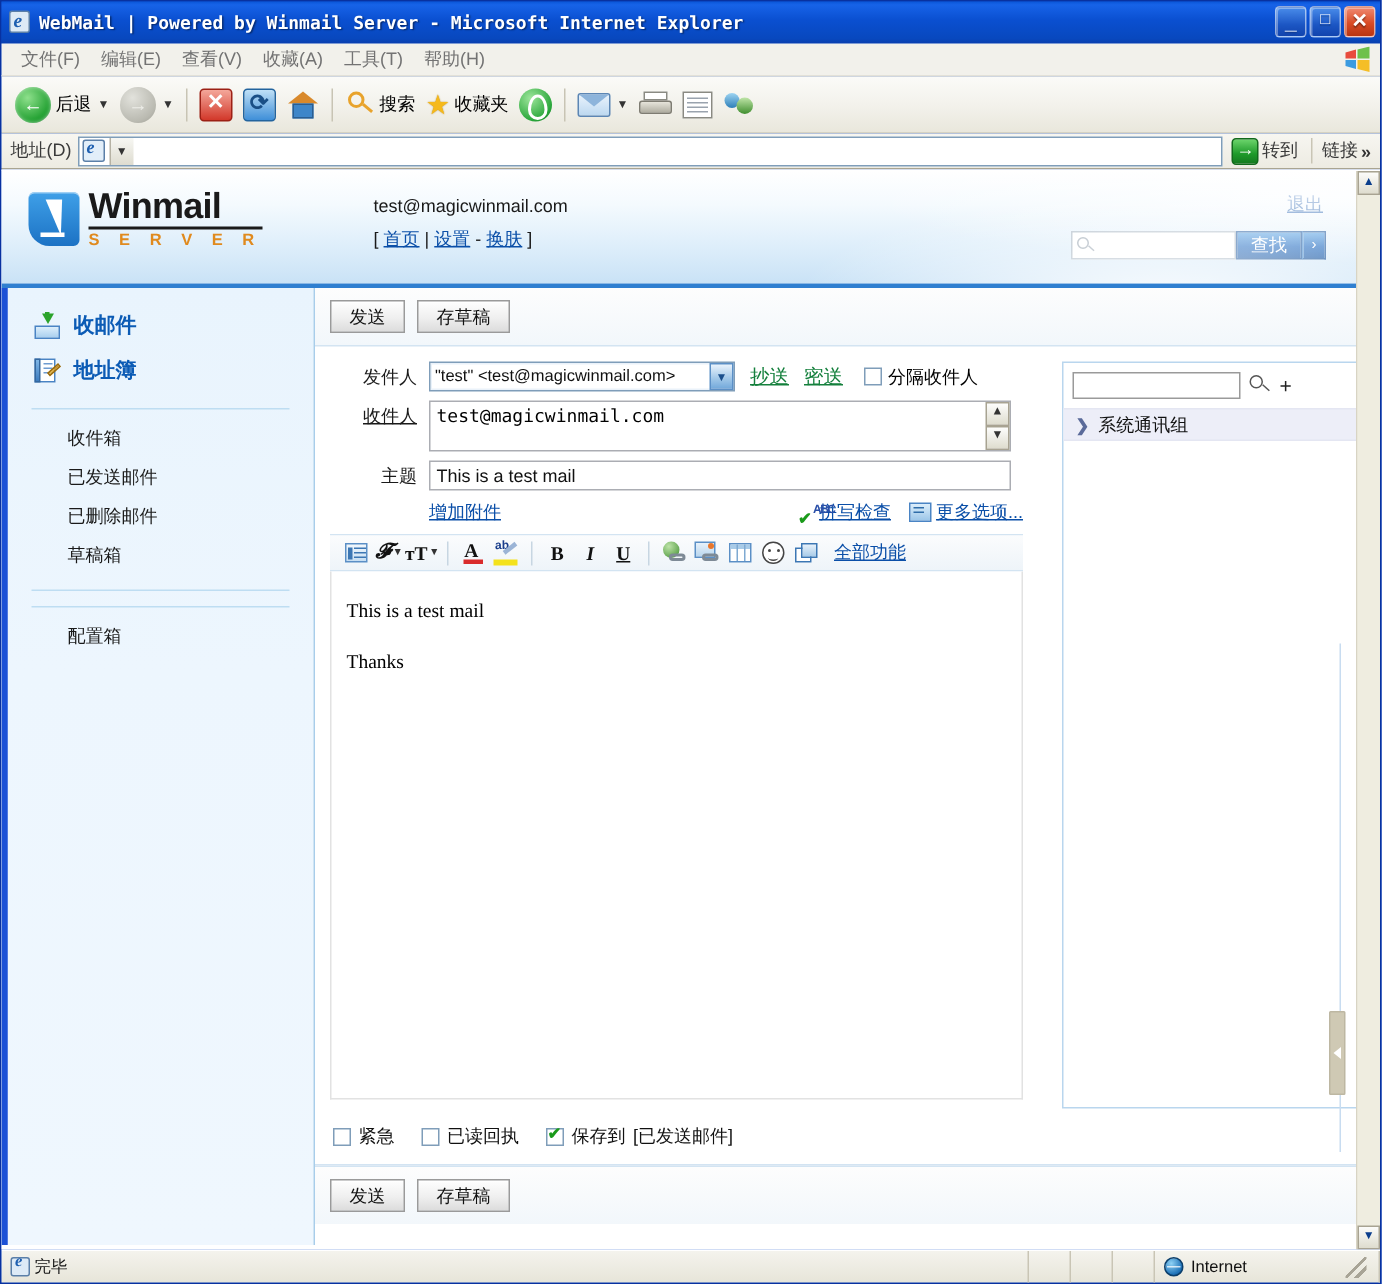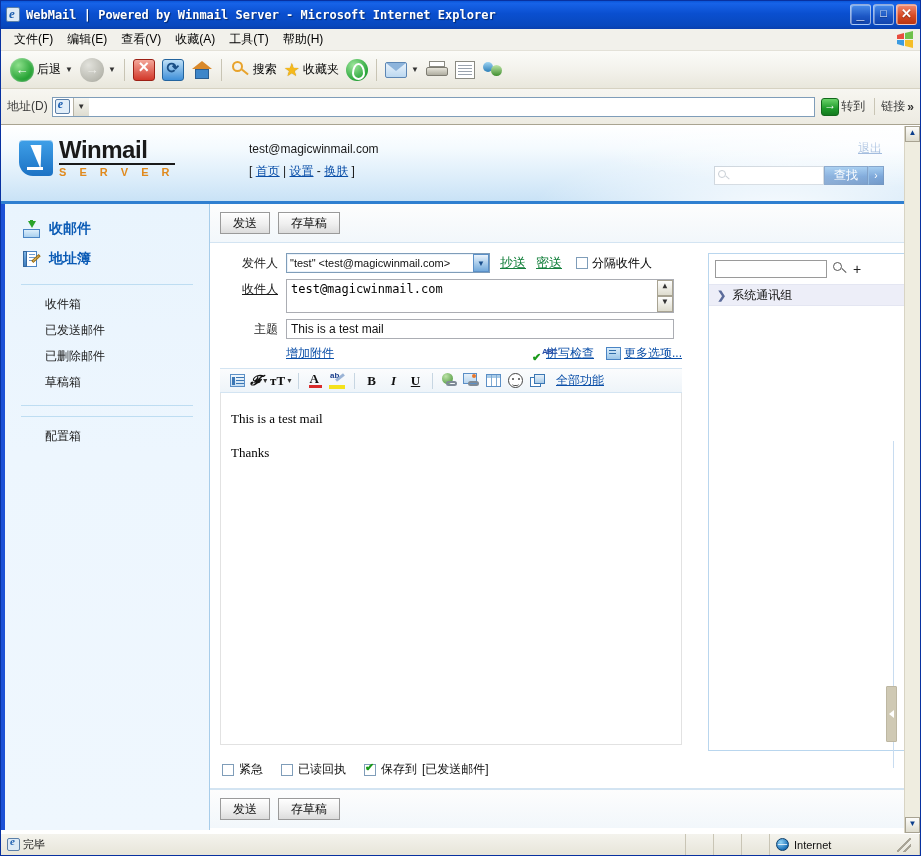--- a/index.html
+++ b/index.html
@@ -78,21 +78,21 @@
 
   
   #menubar {
     height: 22px; background: #F2F1EB;
     border-bottom: 1px solid #E3E1D8;
     display: flex; align-items: center;
     padding-left: 6px; flex: 0 0 auto;
     position: relative;
   }
   #menubar .mi {
-    padding: 2px 7px; color: #000000; font-size: 12px;
+    padding: 2px 7px; color: #737373; font-size: 12px;
     font-family: "Liberation Sans", sans-serif; white-space: nowrap;
   }
   #menu-flag {
     position: absolute; right: 6px; top: 2px;
     width: 18px; height: 17px;
   }
 
   
   #toolbar {
     height: 38px;
@@ -131,21 +131,21 @@
   .ic-print .tray{position:absolute;left:3px;top:0;width:16px;height:6px;background:#fff;border:1px solid #8A8A82;}
   .ic-print .base{position:absolute;left:0px;top:6px;width:22px;height:9px;background:linear-gradient(180deg,#E6E4DA,#AFADA0);border:1px solid #7E7C72;border-radius:2px;}
   .ic-edit { width:20px;height:18px;background:#fff;border:1px solid #8A8A82;position:relative; }
   .ic-edit::after{content:"";position:absolute;left:2px;top:3px;width:14px;height:1px;box-shadow:0 3px 0 #9AA3AE,0 6px 0 #9AA3AE,0 9px 0 #9AA3AE;background:#9AA3AE;}
   .ic-msgr { width:22px;height:20px;position:relative; }
   .ic-msgr .h1{position:absolute;left:1px;top:2px;width:10px;height:10px;border-radius:50%;background:linear-gradient(180deg,#9ED4F2,#2D7FB8);}
   .ic-msgr .h2{position:absolute;left:9px;top:5px;width:11px;height:11px;border-radius:50%;background:linear-gradient(180deg,#BFE5A8,#3F8E2E);}
 
   
   #addrbar {
-    height: 36px;
+    height: 24px;
     background: linear-gradient(180deg,#F7F6F1,#EDEBE2);
     border-bottom: 1px solid #A9A491;
     display: flex; align-items: center; padding: 0 2px 0 6px;
     flex: 0 0 auto; gap: 4px;
   }
   #addrbar .lbl { font-size: 12px; color:#3A3A3A; white-space:nowrap; }
   #addr-field {
     flex: 1 1 auto; height: 20px; background:#fff;
     border: 1px solid #7F9DB9; display:flex; align-items:center;
     padding: 0 0 0 2px; position: relative;

